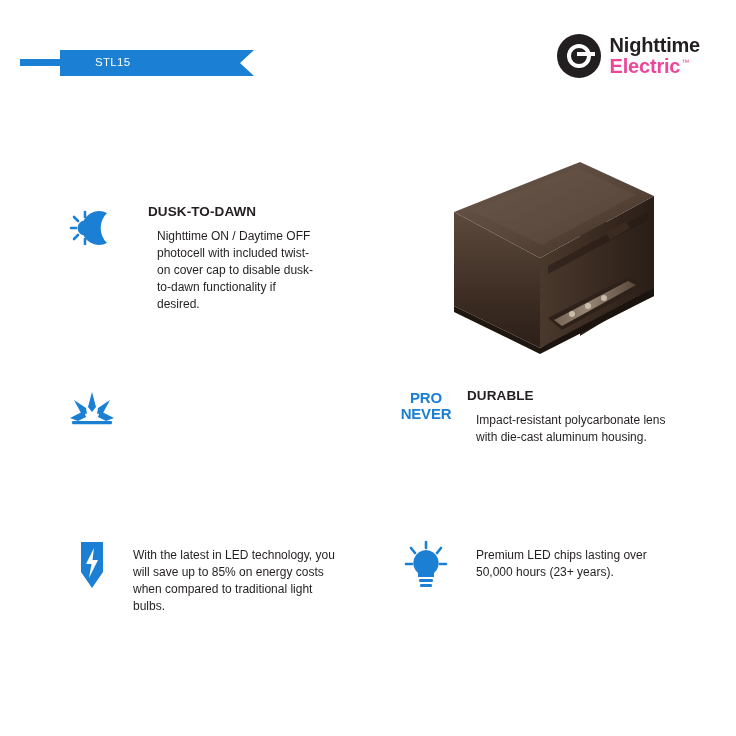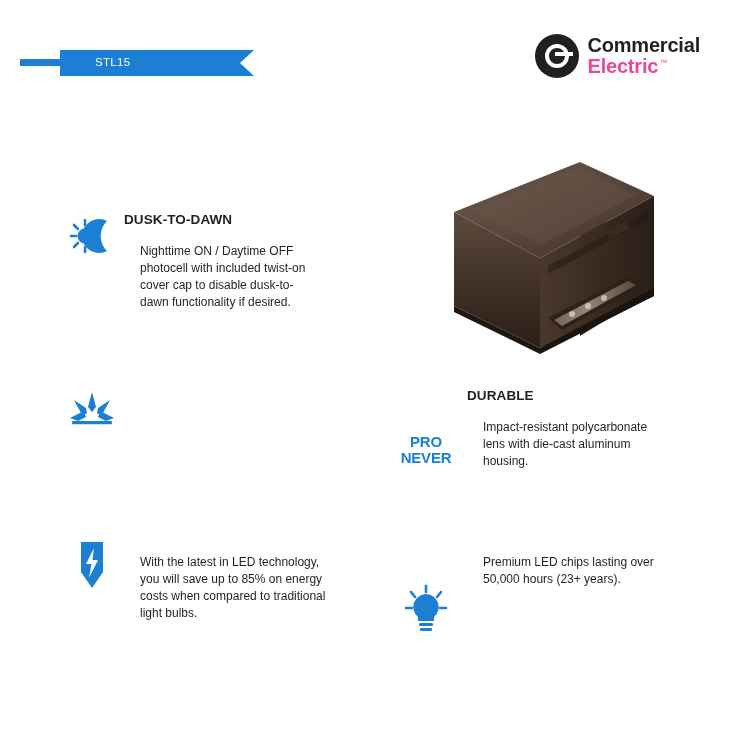--- a/index.html
+++ b/index.html
@@ -157,30 +157,30 @@
     font-weight: bold;
     color: #231f20;
     letter-spacing: 0.1px;
     margin: 0 0 6px 0;
     text-transform: uppercase;
   }
   .f-body {
     font-size: 12px;
     line-height: 1.42;
     color: #231f20;
-    margin: 16px;
-  }
-
-  #feat-dusk  { left: 60px;  top: 212px; width: 270px; }
+    margin: 9px;
+  }
+
+  #feat-dusk  { left: 60px;  top: 204px; width: 270px; gap: 24px; }
   #feat-lumens{ left: 60px;  top: 388px; width: 290px; }
   #feat-energy{ left: 60px;  top: 538px; width: 290px; }
   #feat-durable{ left: 385px; top: 388px; width: 290px; }
   #feat-bulb  { left: 385px; top: 538px; width: 290px; }
 
-  #feat-durable .icon-wrap, #feat-bulb .icon-wrap { width: 82px; flex: 0 0 82px; margin-top: 44px; }
+  #feat-durable .icon-wrap, #feat-bulb .icon-wrap { width: 82px; flex: 0 0 82px; }
   #feat-durable .f-title, #feat-durable .f-body,
   #feat-bulb .f-title, #feat-bulb .f-body { }
 
   .pro-duty {
     color: #1b7fd4;
     font-weight: bold;
     font-size: 15px;
     line-height: 1.05;
     text-align: center;
     letter-spacing: -0.2px;
@@ -194,21 +194,21 @@
   <div class="sku-bar">
     <div class="tail"></div>
     <div class="body"></div>
     <div class="point"></div>
     <div class="sku-text">STL15</div>
   </div>
 
   <div class="brand">
     <div class="brand-mark"></div>
     <div class="brand-text">
-      <div class="brand-line1">Commercial</div>
+      <div class="brand-line1">Nighttime</div>
       <div class="brand-line2"><span>Electric</span><span class="brand-tm">™</span></div>
     </div>
   </div>
 </div>
 
 <div class="product">
   <svg width="240" height="235" viewBox="0 0 240 235">
     <defs>
       <linearGradient id="topFace" x1="0" y1="0" x2="1" y2="1">
         <stop offset="0%" stop-color="#6e5a4d"></stop>

